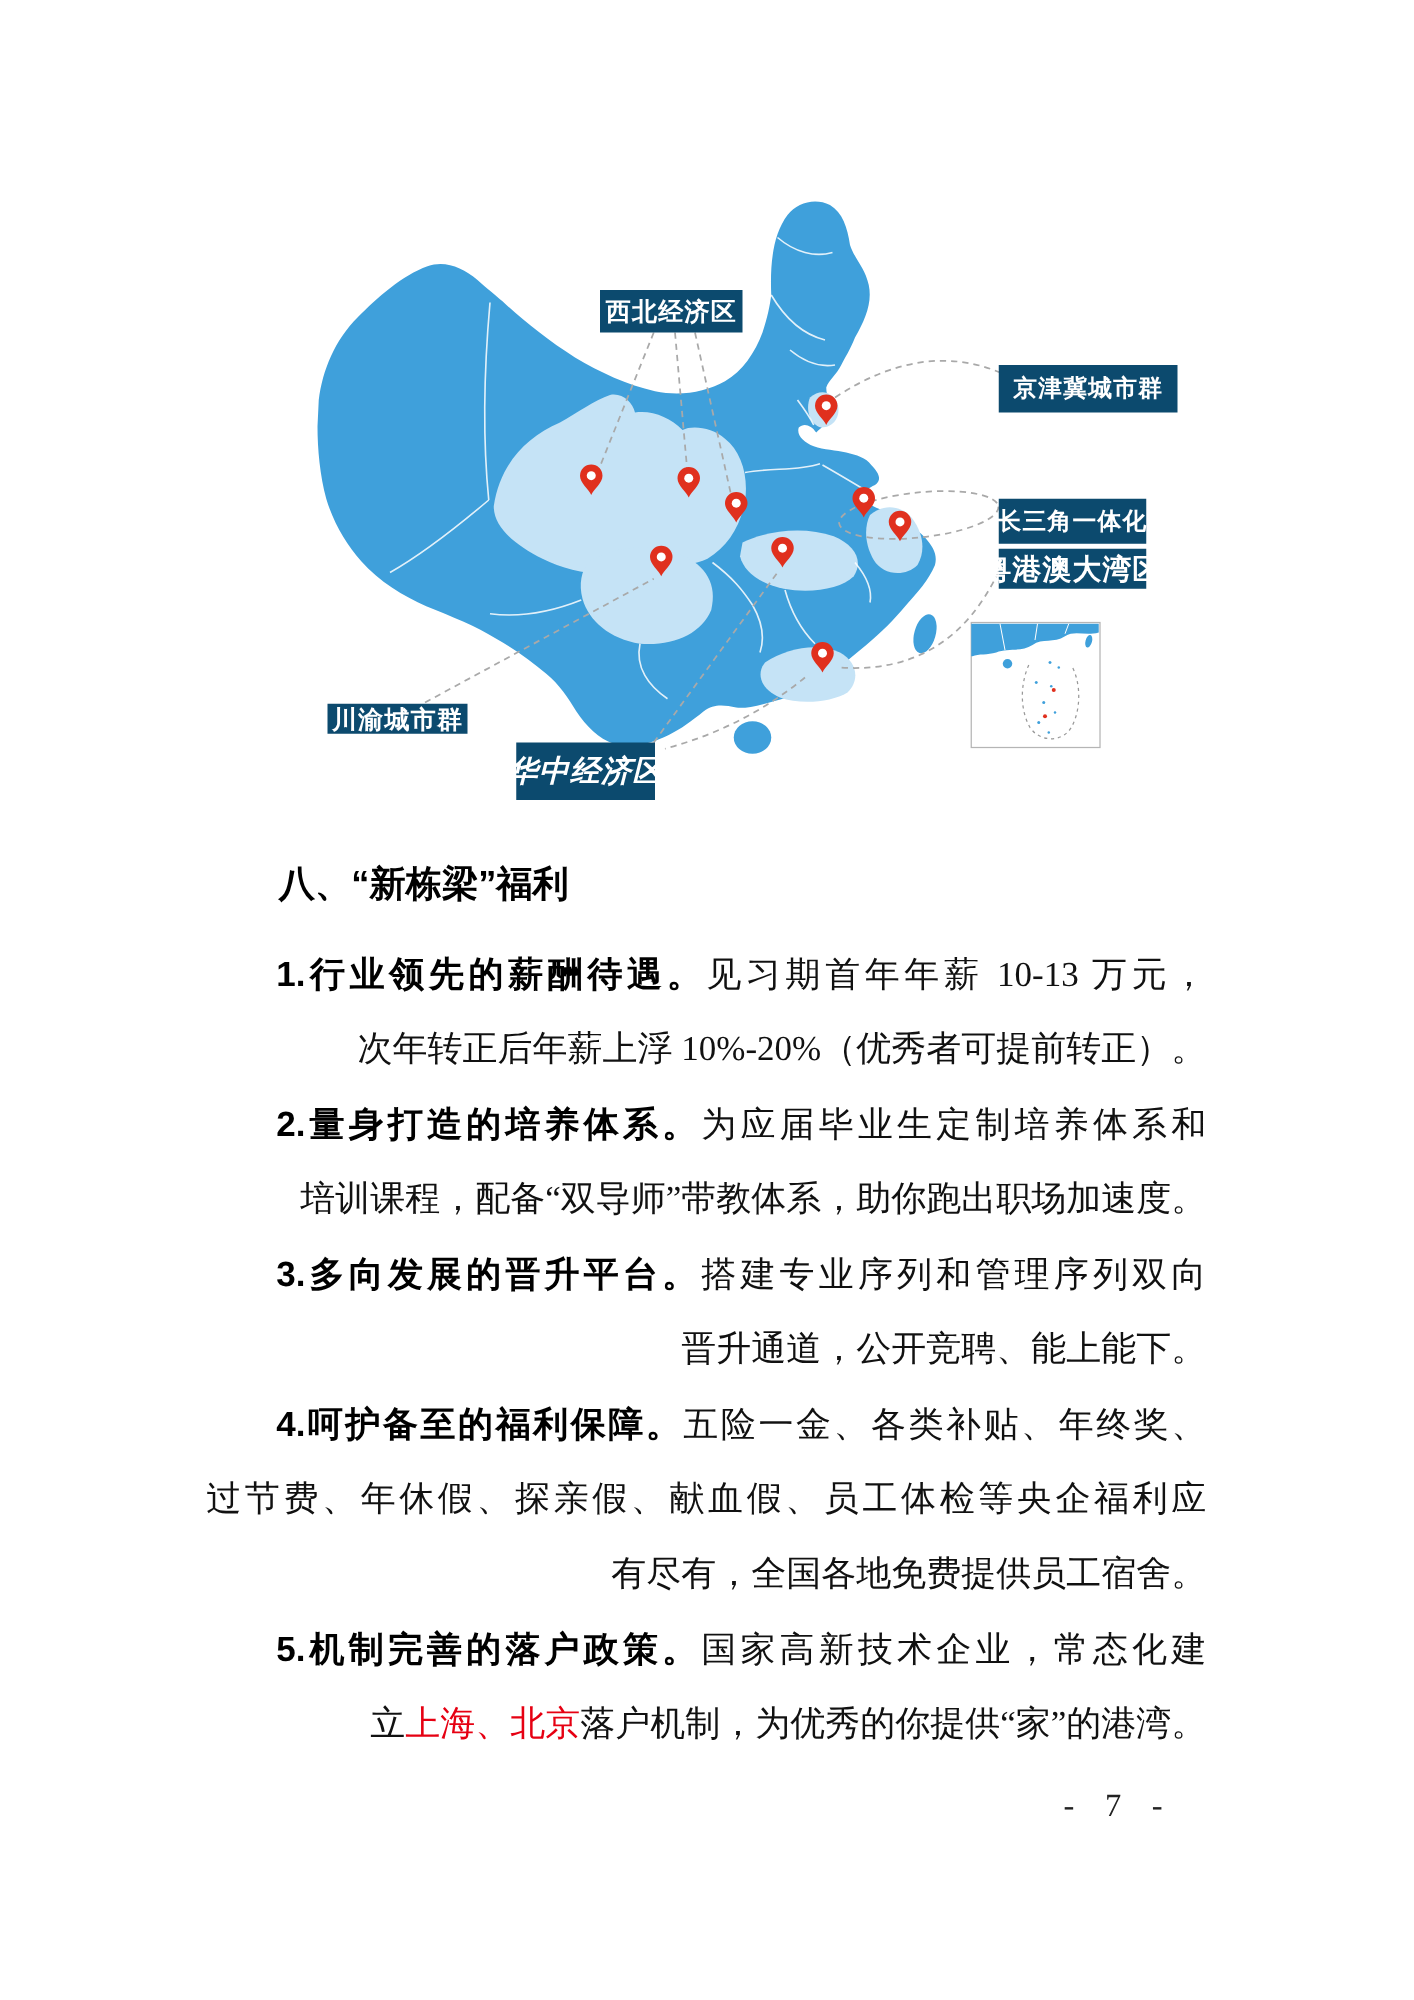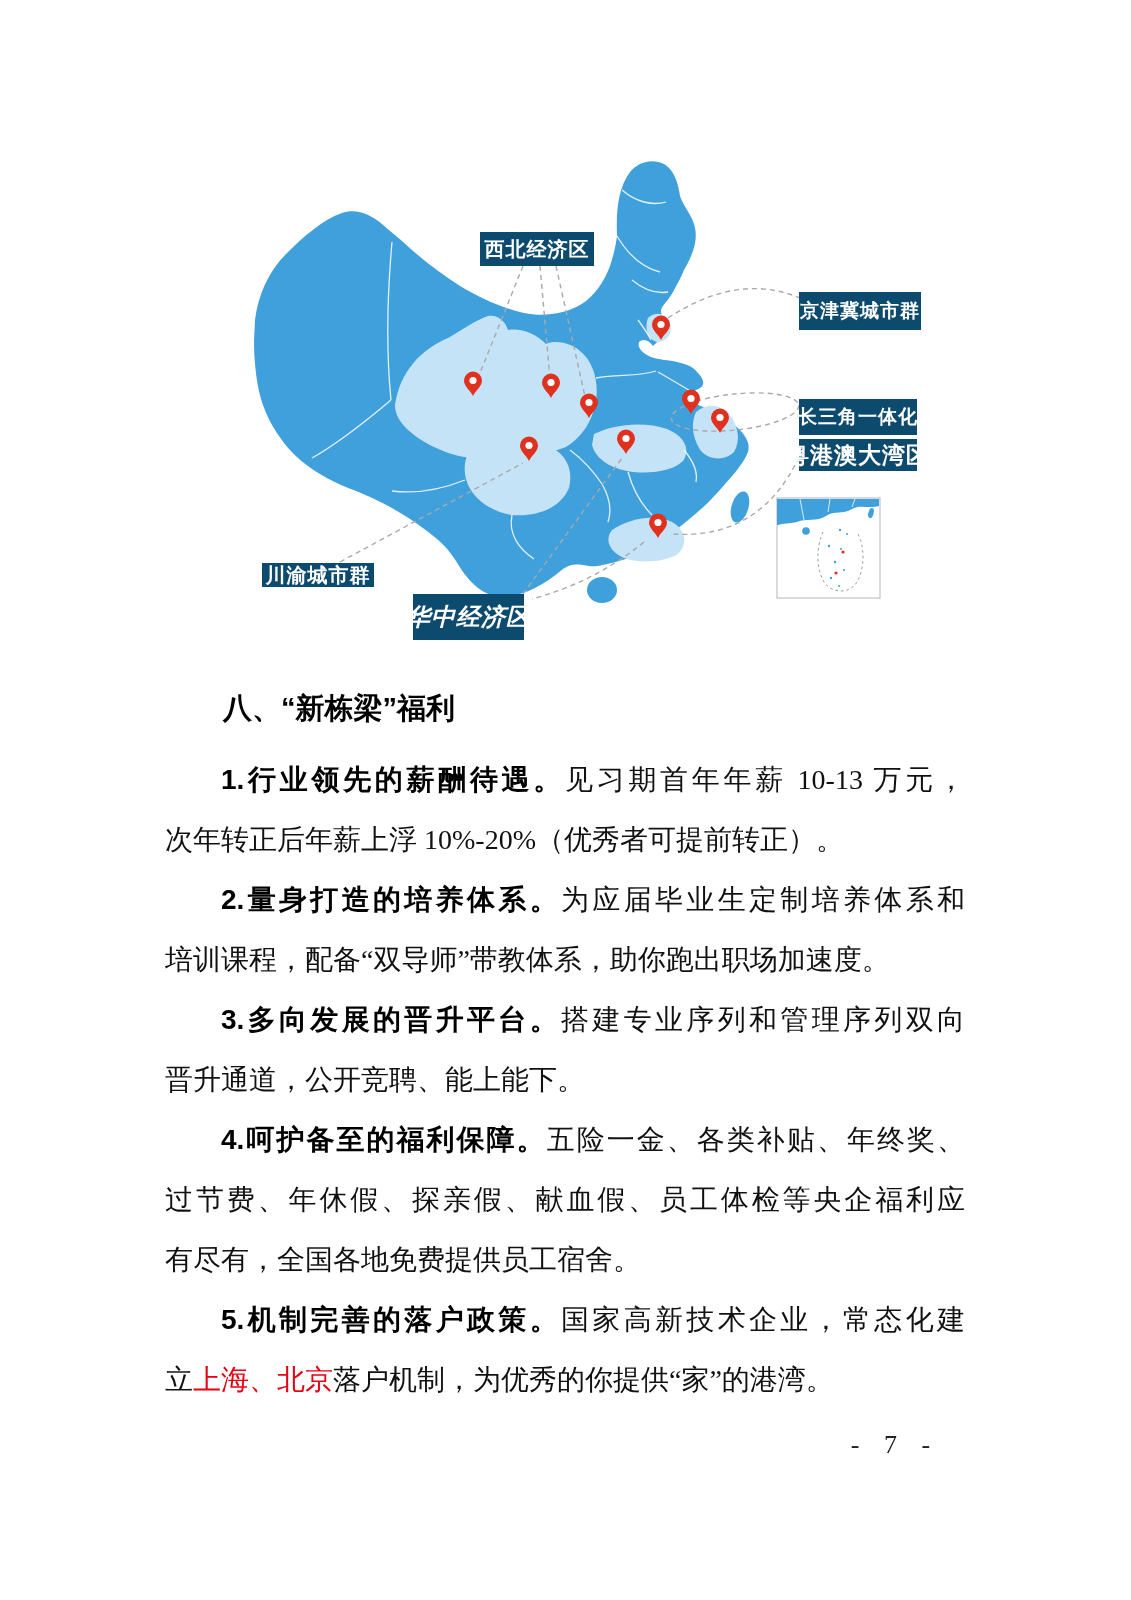--- a/index.html
+++ b/index.html
@@ -10,33 +10,33 @@
   
   .map-wrap{position:absolute;left:240px;top:150px;width:730px;height:510px;}
   .map-wrap svg{position:absolute;left:0;top:0;}
   .map-label{
     position:absolute;background:#0c4a6e;color:#ffffff;
     font-family:"Liberation Sans", sans-serif;font-weight:600;
     display:flex;align-items:center;justify-content:center;
     letter-spacing:1px;white-space:nowrap;
   }
   .lbl-northwest  {left:240px;top:82px; width:114px;height:34px;font-size:20px;}
-  .lbl-jingjinji  {left:559px;top:142px;width:122px;height:38px;font-size:19px;}
+  .lbl-jingjinji  {left:559px;top:142px;width:143px;height:38px;font-size:19px;}
   .lbl-changsanjiao{left:559px;top:249px;width:118px;height:36px;font-size:19px;}
   .lbl-dawanqu    {left:559px;top:289px;width:118px;height:32px;font-size:23px;}
   .lbl-chuanyu    {left:22px; top:413px;width:112px;height:24px;font-size:20px;}
   .lbl-huazhong   {left:173px;top:444px;width:111px;height:46px;font-size:24px;font-style:italic;}
 
   
   .doc{position:absolute;left:165px;top:678px;width:800px;font-size:28px;}
   .h1{
     font-family:"Liberation Sans", sans-serif;font-weight:bold;font-size:29px;
     height:60px;line-height:60px;padding-left:58px;margin-bottom:12px;color:#000;
   }
-  .line{height:60px;line-height:60px;}
+  .line{height:60px;line-height:60px;text-align:right;}
   .ind{padding-left:56px;}
   .jst{text-align:justify;text-align-last:justify;}
   .lead{font-family:"Liberation Sans", sans-serif;font-weight:bold;color:#000;}
   .red{color:#e60012;}
   .pagenum{
     position:absolute;left:830px;top:1430px;width:130px;text-align:center;
     font-size:26px;letter-spacing:9px;color:#222;
   }
 </style>
 </head>

